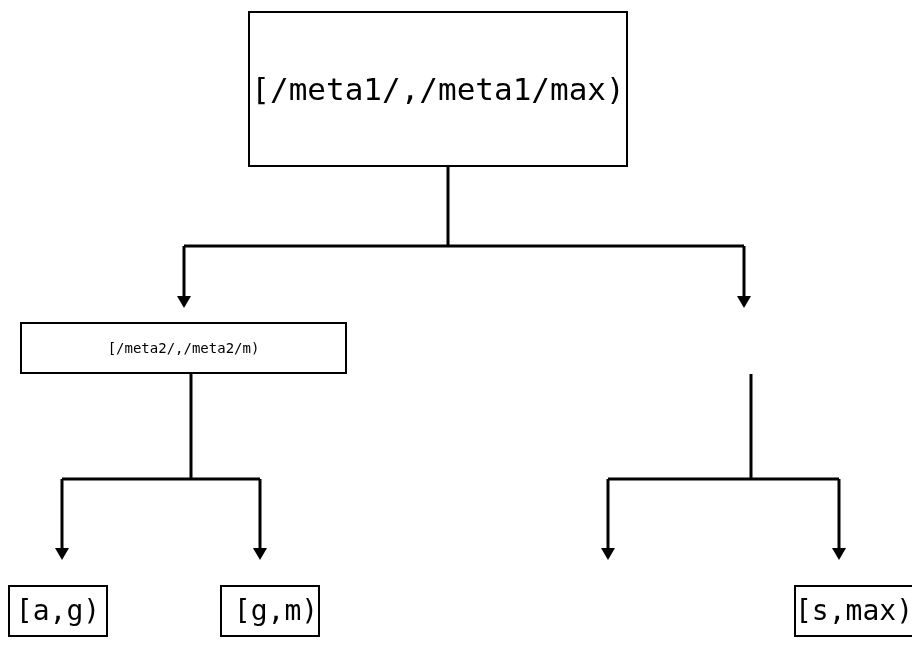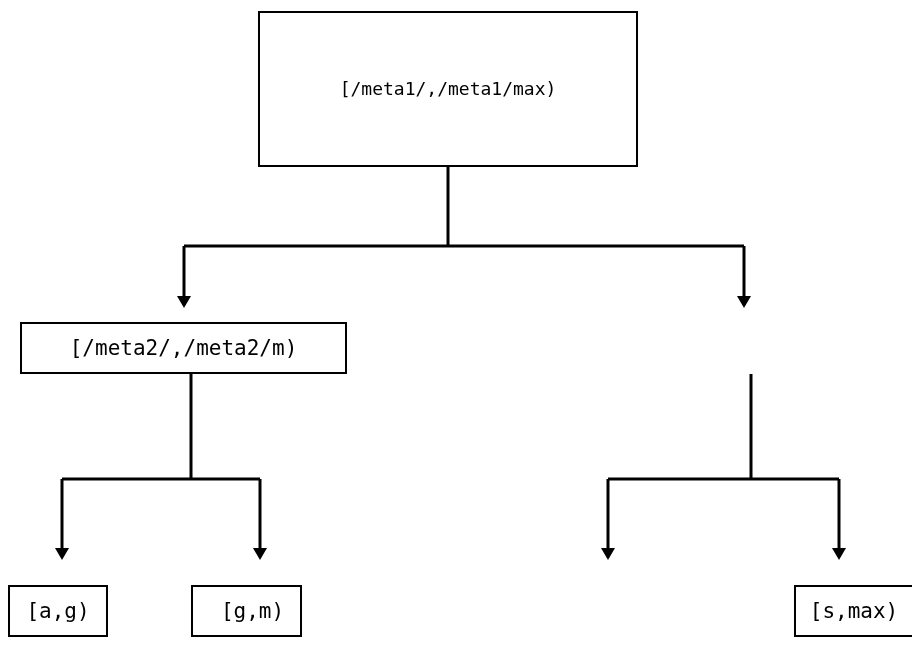--- a/index.html
+++ b/index.html
@@ -38,46 +38,46 @@
     color: #000000;
     white-space: pre;
     letter-spacing: 0px;
   }
   .node-label {
     display: block;
     line-height: 1;
     white-space: pre;
   }
   .node-root {
-    left: 258px;
+    left: 248px;
     top: 11px;
     width: 380px;
     height: 156px;
-    font-size: 18px;
+    font-size: 31px;
   }
   .node-mid {
     top: 322px;
     height: 52px;
-    font-size: 21px;
+    font-size: 14px;
   }
   .node-mid-left {
     left: 20px;
     width: 327px;
   }
   .node-mid-right {
     left: 580px;
     width: 321px;
   }
   .node-leaf {
     top: 585px;
     height: 52px;
-    font-size: 21px;
+    font-size: 28px;
   }
   .node-leaf-1 { left: 8px;   width: 100px; }
-  .node-leaf-2 { left: 191px; width: 111px; padding-left: 12px; }
+  .node-leaf-2 { left: 220px; width: 100px; padding-left: 12px; }
   .node-leaf-3 { left: 553px; width: 100px; }
   .node-leaf-4 { left: 778px; width: 120px; margin-left: 16px; }
 </style>
 </head>
 <body>
 
 <div id="diagram-canvas">
 
   <svg id="edge-layer" viewBox="0 0 912 652" width="912" height="652" xmlns="http://www.w3.org/2000/svg">
     <defs>

